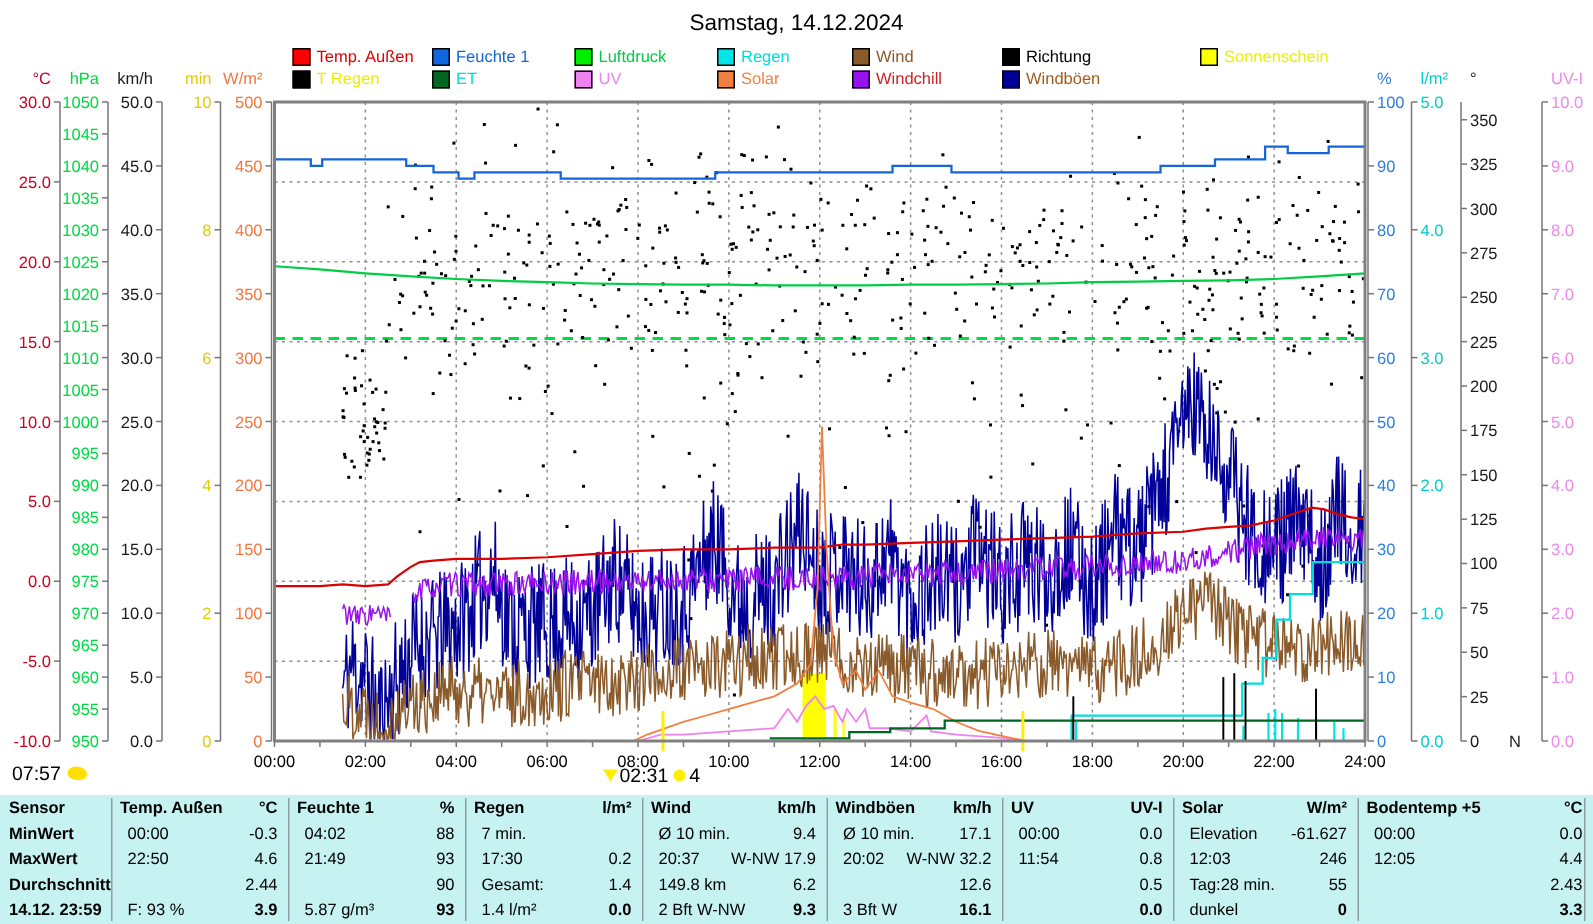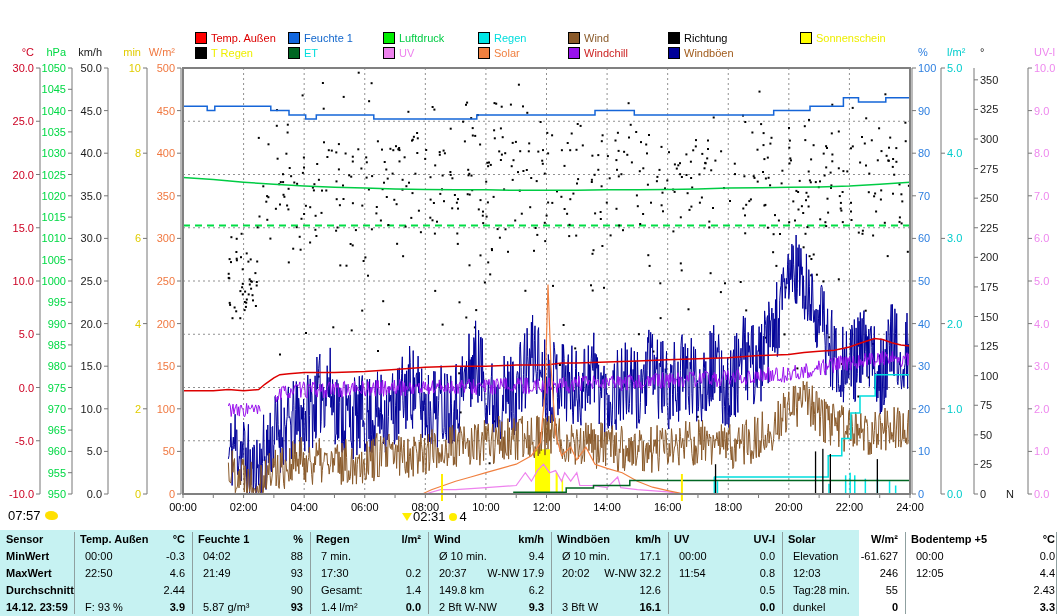--- a/index.html
+++ b/index.html
@@ -12,21 +12,21 @@
   #chart{position:absolute;left:0;top:0}
   svg text{font-family:"Liberation Sans",sans-serif;font-size:11px}
   .mk{position:absolute;font-size:13px;display:flex;align-items:center;white-space:nowrap}
   .sunblob{width:13px;height:9px;background:#ffe000;border-radius:50% 60% 45% 55%;margin-left:4px}
   .tri-down{width:0;height:0;border-left:5px solid transparent;border-right:5px solid transparent;
        border-top:8px solid #ffee00;margin-right:1px}
   .tri-up{width:0;height:0;border-left:5px solid transparent;border-right:5px solid transparent;
        border-bottom:8px solid #ffee00;margin-right:2px}
   .dotm{width:8px;height:8px;border-radius:50%;background:#ffee00;margin:0 3px}
   .sq-y{width:7px;height:7px;background:#ffff66;border:1px solid #cccc00;margin-left:5px}
-  #tbl{position:absolute;left:0;top:530px;width:859px;height:86px;font-size:11px}
+  #tbl{position:absolute;left:0;top:530px;width:1062px;height:86px;font-size:11px}
   .tcol{position:absolute;top:0;height:100%}
   .trow{position:absolute;left:0;right:0;height:17px;line-height:17px}
   .tlab{position:absolute;left:6px;white-space:nowrap}
   .tlab.ind{left:11px}
   .tval{position:absolute;right:7px;white-space:nowrap}
   .b{font-weight:bold}
   .vline{position:absolute;top:2px;bottom:2px;width:1px;background:#8fa0a0}
 </style>
 </head>
 <body>
@@ -1025,20 +1025,21 @@
         <rect x="822.2" y="448.8" width="1.3" height="45.2" fill="#000000"></rect>
         <rect x="829.7" y="454.0" width="1.3" height="40.0" fill="#000000"></rect>
         <rect x="876.7" y="459.1" width="1.3" height="34.9" fill="#000000"></rect>
       </g>
       <g>
         <line x1="441.99375000000003" y1="474" x2="441.99375000000003" y2="501" stroke="#ffee00" stroke-width="2"></line>
         <line x1="681.90375" y1="474" x2="681.90375" y2="501" stroke="#ffee00" stroke-width="2"></line>
       </g>
       <rect x="183" y="68" width="727" height="426" fill="none" stroke="#808080" stroke-width="2"></rect>
     </svg>
+  <div class="ttl">Samstag, 14.12.2024</div>
   <div id="legend">
       <div class="lg-item" style="left: 195px; top: 31px;">
         <span class="lg-sq" style="background: rgb(255, 0, 0);"></span>
         <span style="color: rgb(221, 0, 0);">Temp. Außen</span>
       </div>
       <div class="lg-item" style="left: 195px; top: 46px;">
         <span class="lg-sq" style="background: rgb(0, 0, 0);"></span>
         <span style="color: rgb(238, 238, 0);">T Regen</span>
       </div>
       <div class="lg-item" style="left: 288px; top: 31px;">

